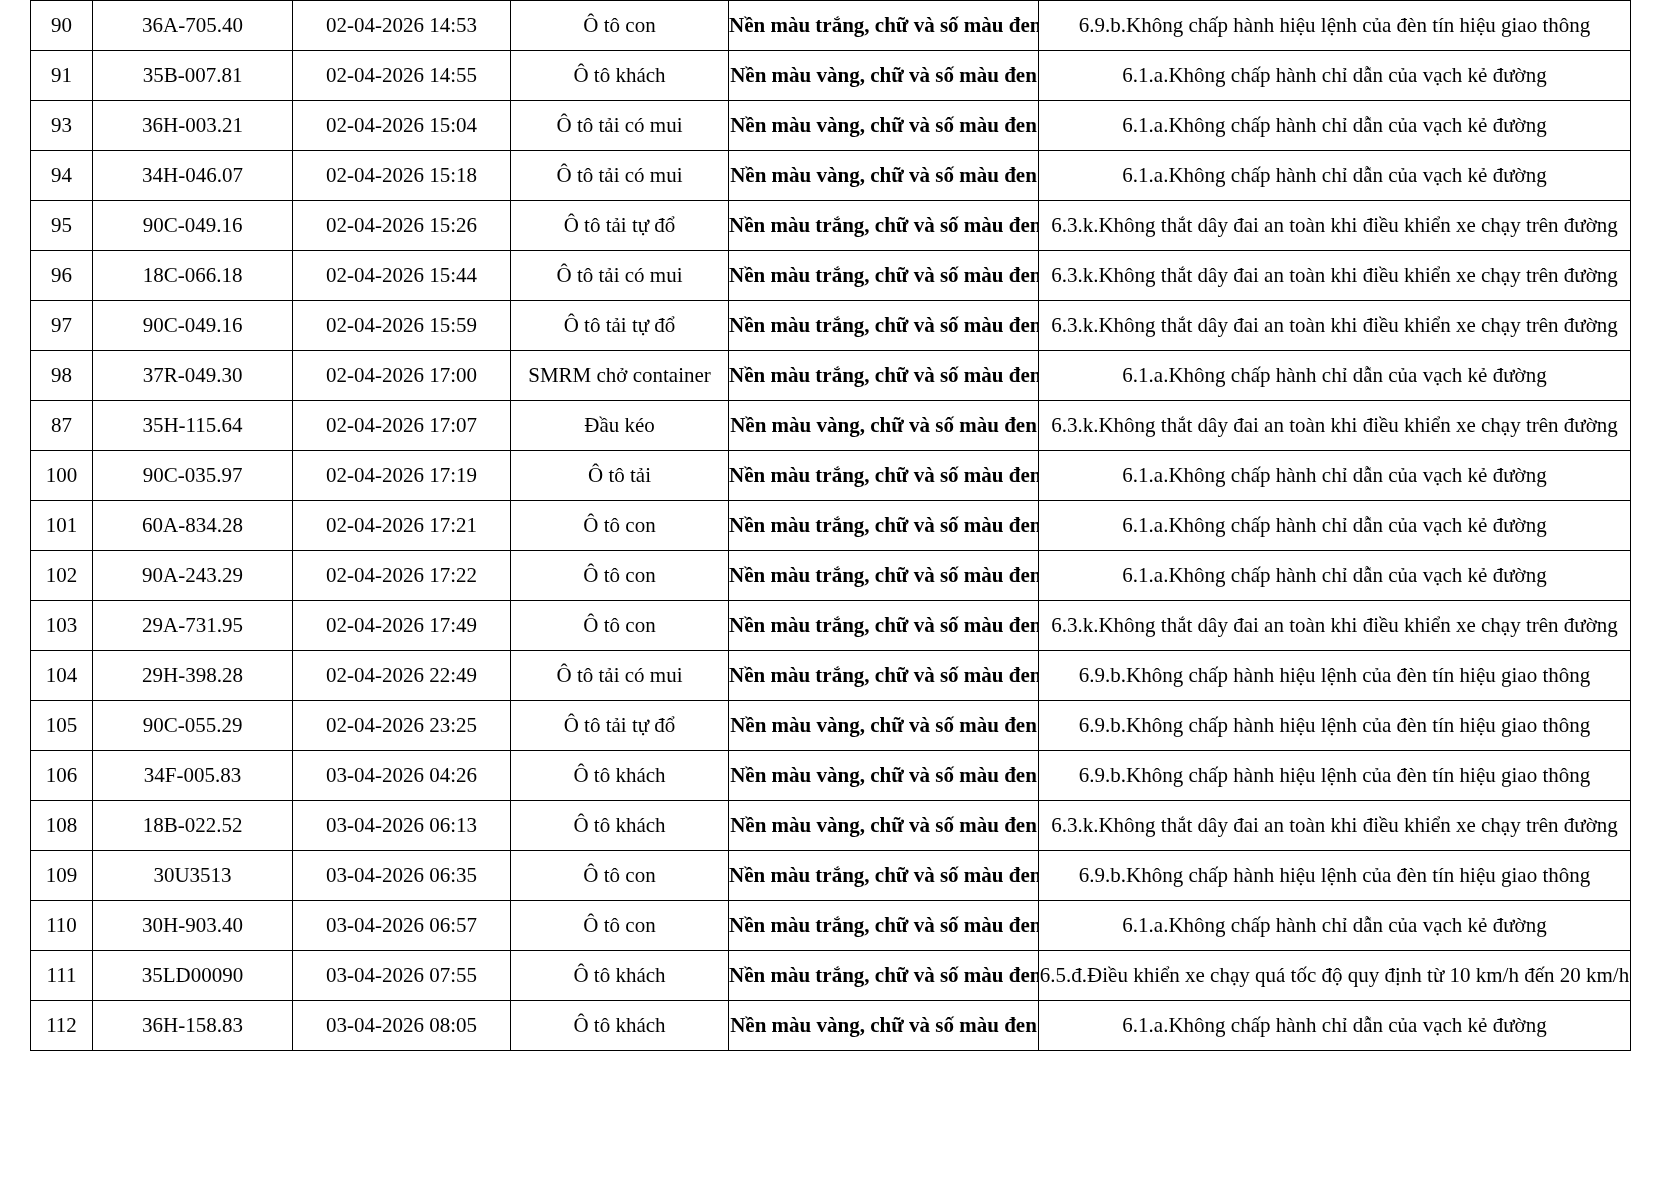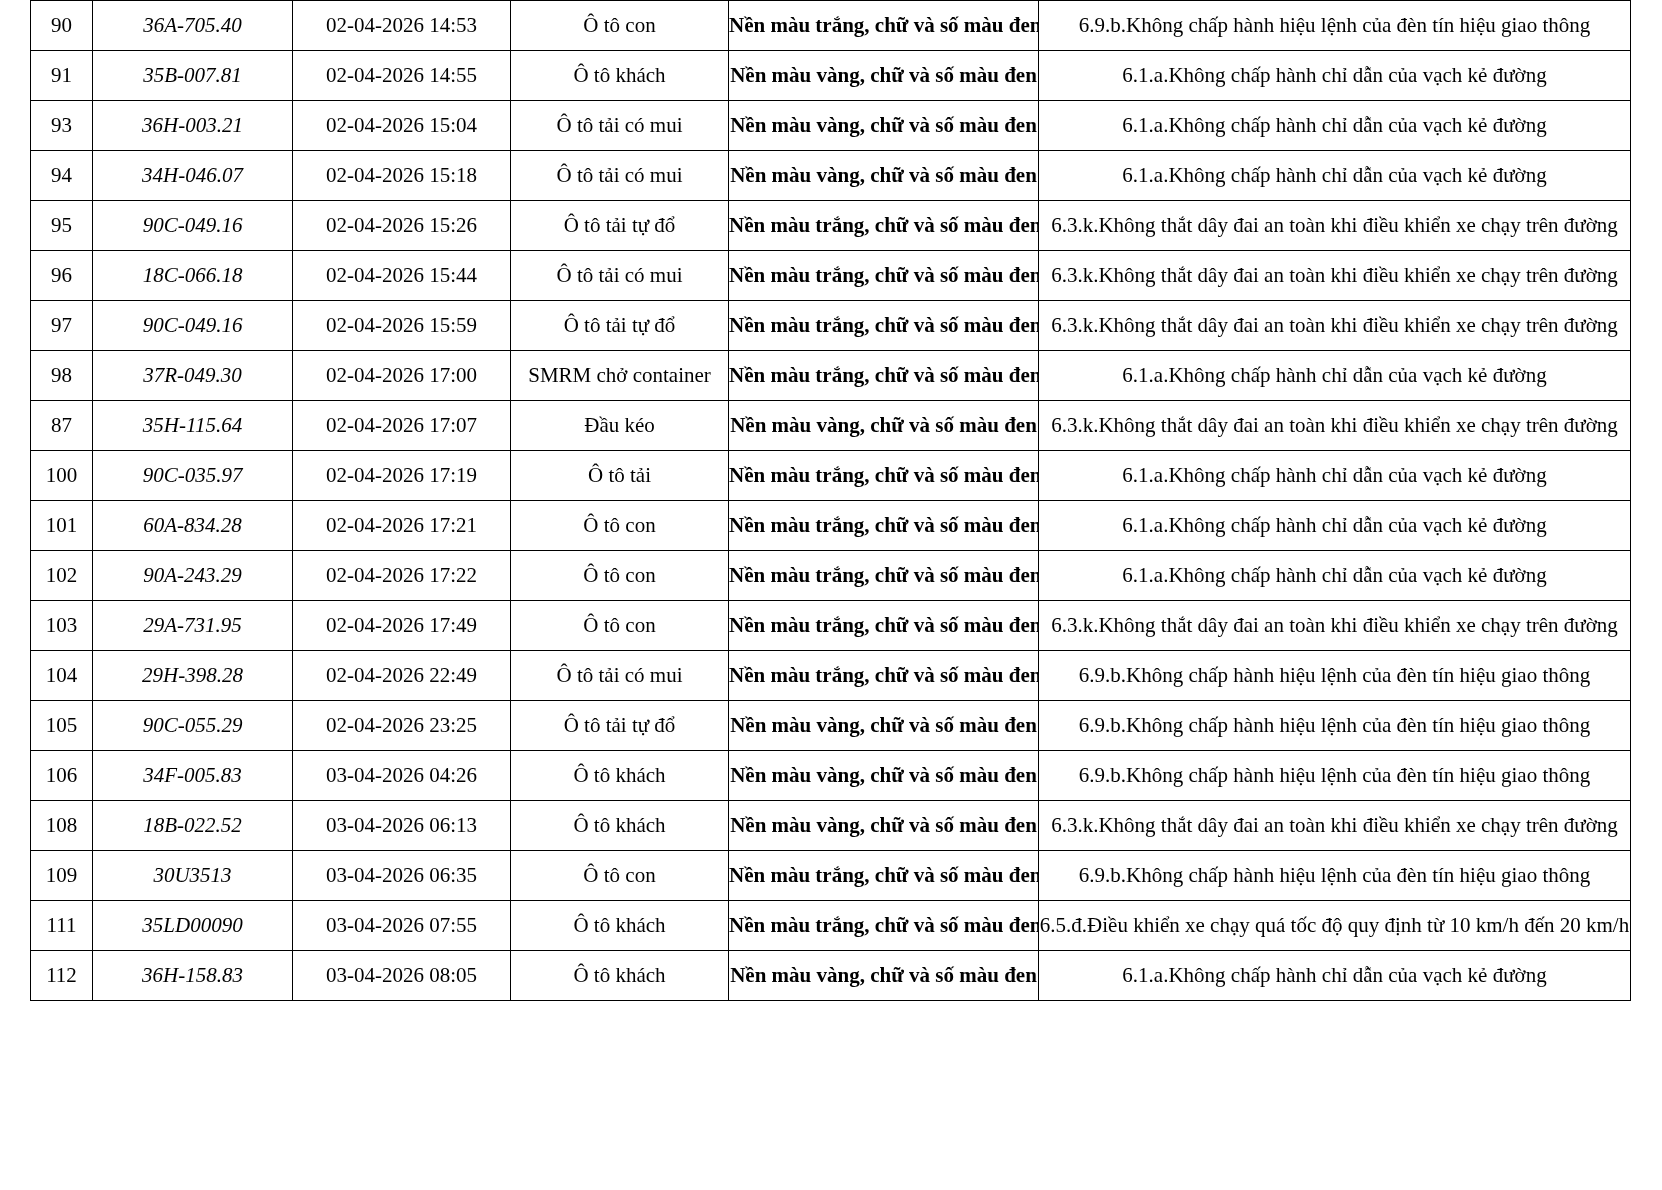--- a/index.html
+++ b/index.html
@@ -40,21 +40,21 @@
   }
   
   col.c-stt    { width: 62px; }
   col.c-bks    { width: 200px; }
   col.c-time   { width: 218px; }
   col.c-loai   { width: 218px; }
   col.c-mau    { width: 310px; }
   col.c-loi    { width: 592px; }
 
   td.stt  { font-size: 21px; }
-  td.bks  { font-size: 21px; font-style: italic; }
+  td.bks  { font-size: 21px; }
   td.time { font-size: 21px; }
   td.loai { font-size: 21px; }
   td.mau  { font-size: 21px; font-weight: bold; }
   td.loi  { font-size: 21px; }
 </style>
 </head>
 <body>
 
 <div class="page">
   <table class="violations">
@@ -205,20 +205,28 @@
       </tr>
       <tr>
         <td class="stt">109</td>
         <td class="bks">30U3513</td>
         <td class="time">03-04-2026 06:35</td>
         <td class="loai">Ô tô con</td>
         <td class="mau">Nền màu trắng, chữ và số màu đen</td>
         <td class="loi">6.9.b.Không chấp hành hiệu lệnh của đèn tín hiệu giao thông</td>
       </tr>
       <tr>
+        <td class="stt">110</td>
+        <td class="bks">30H-903.40</td>
+        <td class="time">03-04-2026 06:57</td>
+        <td class="loai">Ô tô con</td>
+        <td class="mau">Nền màu trắng, chữ và số màu đen</td>
+        <td class="loi">6.1.a.Không chấp hành chỉ dẫn của vạch kẻ đường</td>
+      </tr>
+      <tr>
         <td class="stt">111</td>
         <td class="bks">35LD00090</td>
         <td class="time">03-04-2026 07:55</td>
         <td class="loai">Ô tô khách</td>
         <td class="mau">Nền màu trắng, chữ và số màu đen</td>
         <td class="loi">6.5.đ.Điều khiển xe chạy quá tốc độ quy định từ 10 km/h đến 20 km/h</td>
       </tr>
       <tr>
         <td class="stt">112</td>
         <td class="bks">36H-158.83</td>

